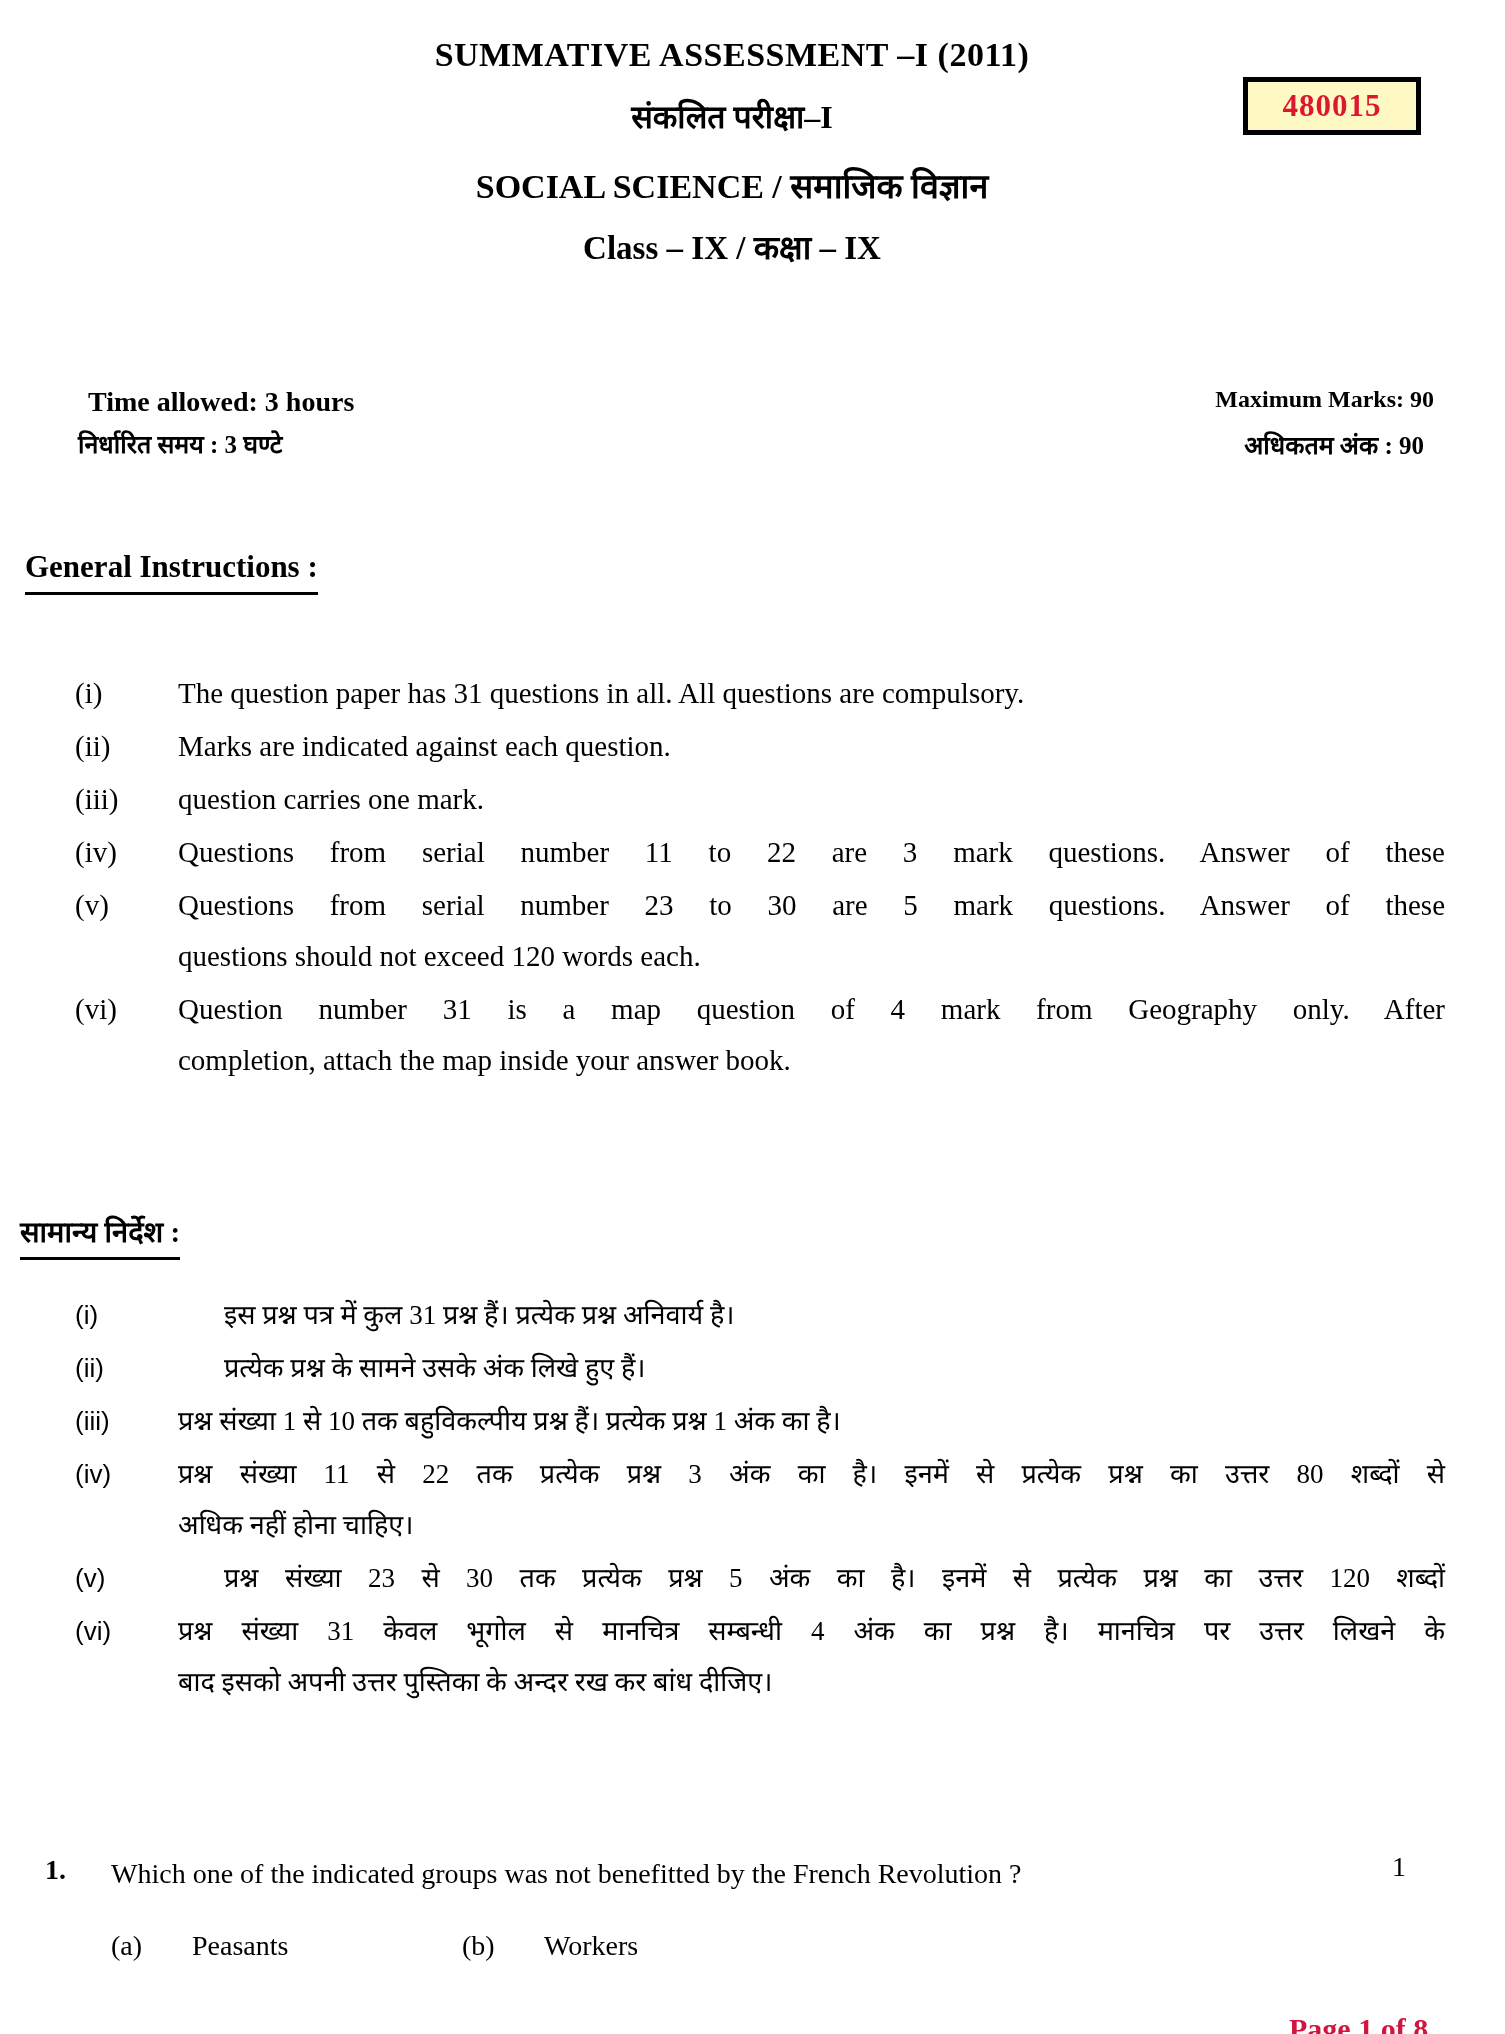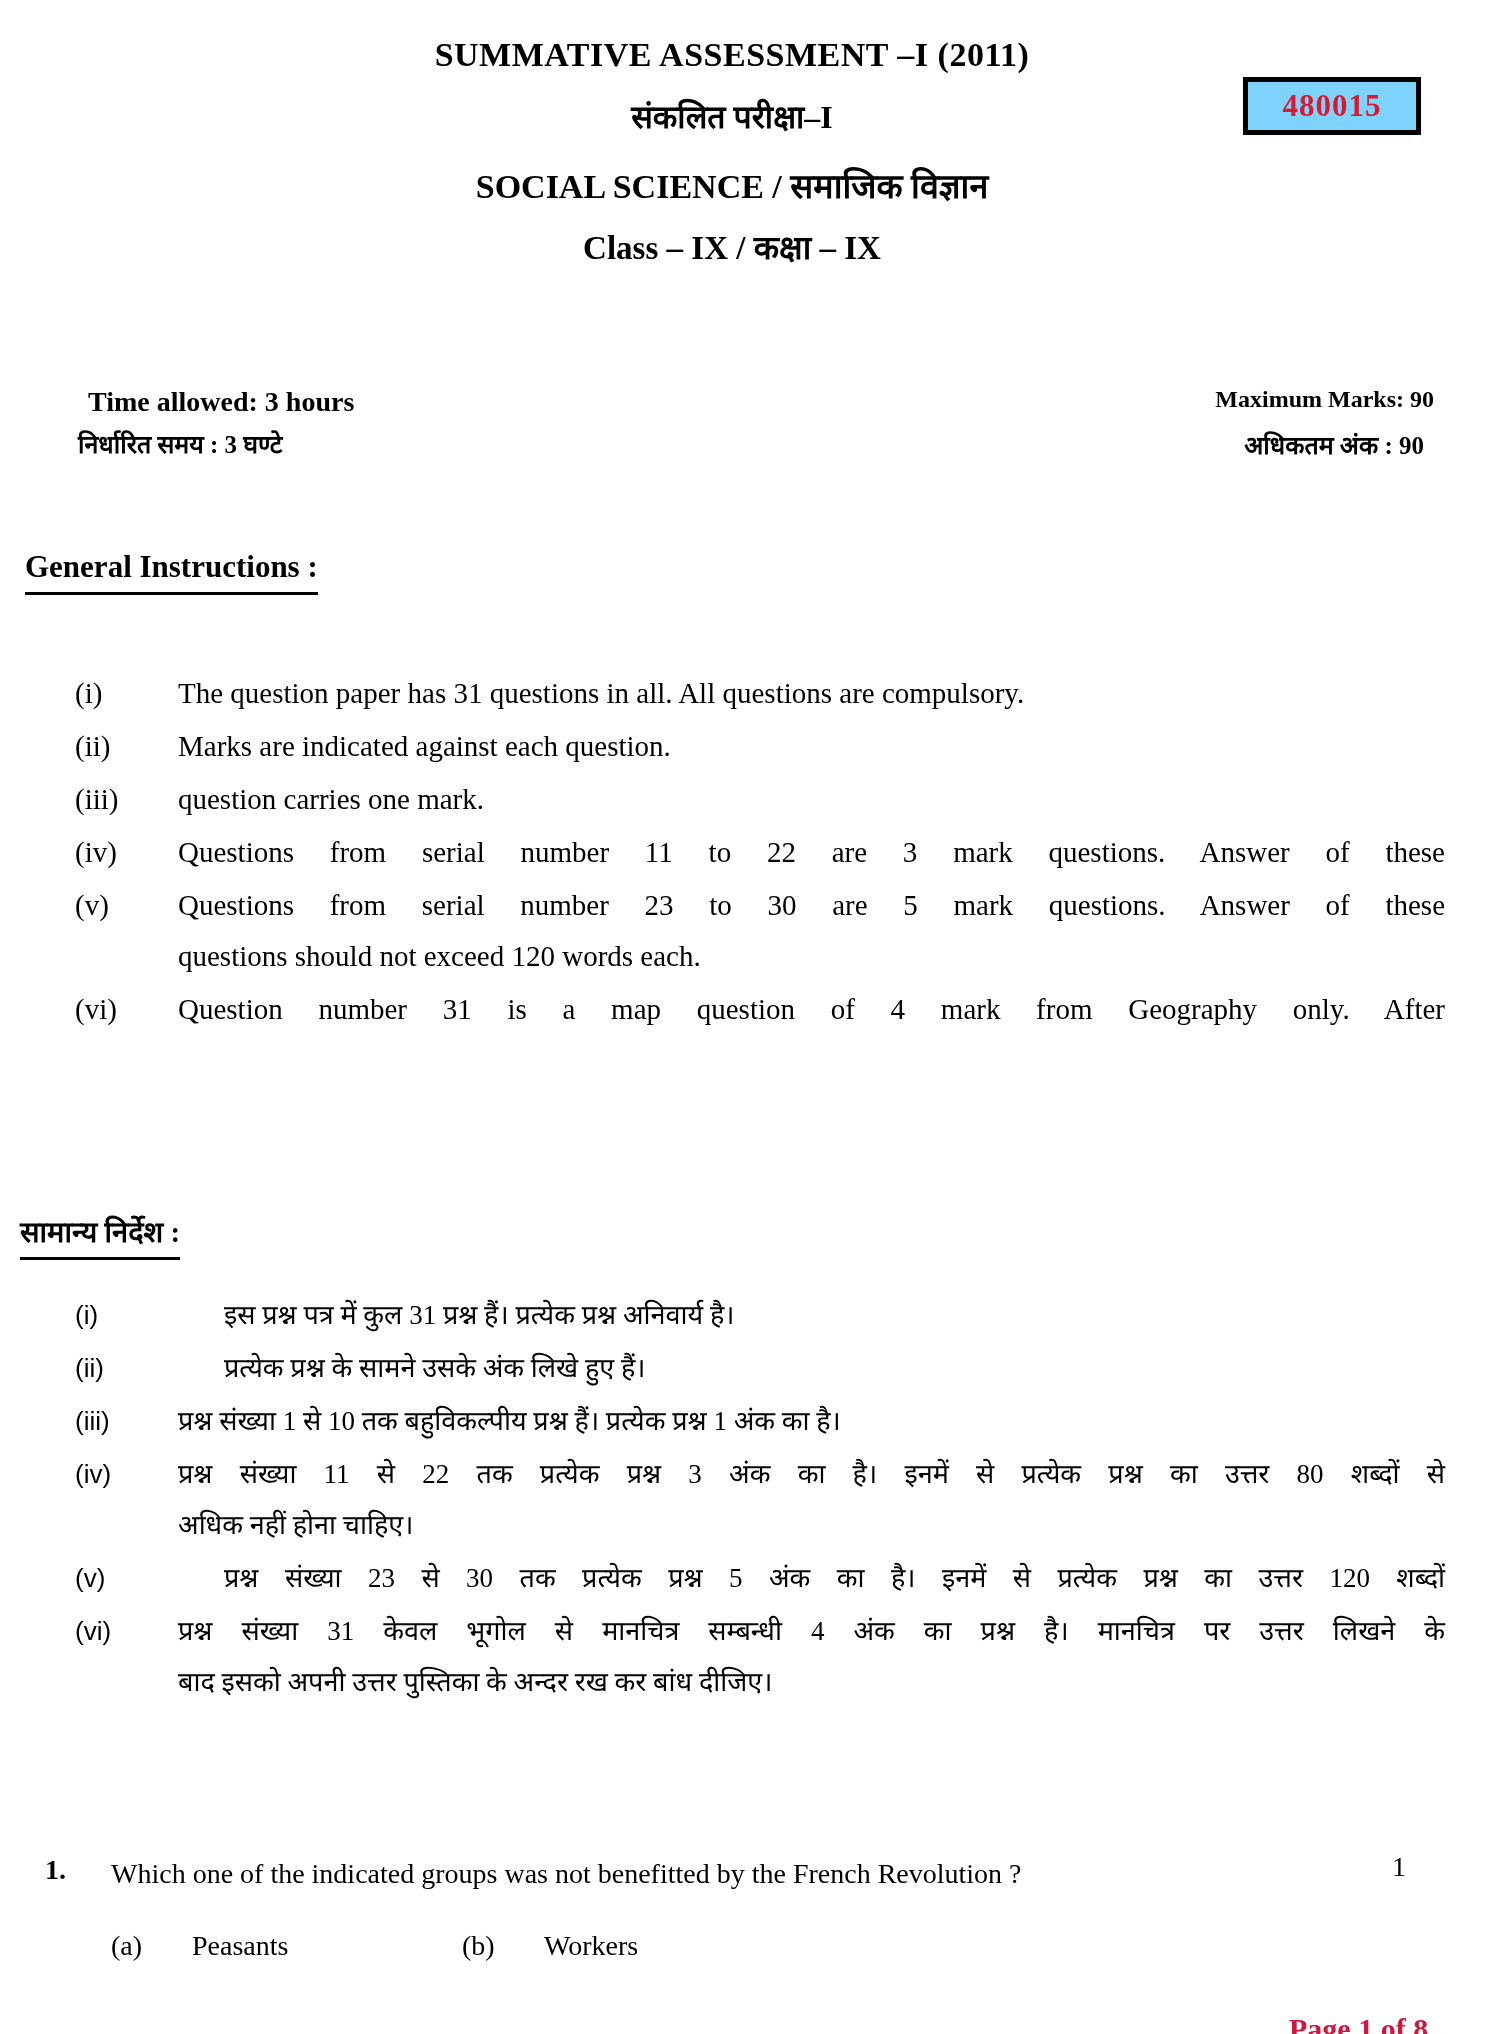--- a/index.html
+++ b/index.html
@@ -13,21 +13,21 @@
   .center-band { left:0; width:1464px; text-align:center; }
   .title-1 { top:36px;  font-size:34px; font-weight:bold; letter-spacing:0.5px; }
   .title-2 { top:94px;  font-size:32px; font-weight:bold; }
   .title-3 { top:162px; font-size:34px; font-weight:bold; }
   .title-4 { top:224px; font-size:33px; font-weight:bold; }
 
   .code-box {
     left:1243px; top:77px; width:178px; height:58px;
     border:5px solid #000; box-sizing:border-box;
     display:flex; align-items:center; justify-content:center;
-    background:#7dd3fc;
+    background:#fef9c3;
   }
   .code-text { color:#db1830; font-size:31px; font-weight:bold; letter-spacing:1px; }
 
   .meta-left-en  { left:68px; top:386px; font-size:28px; font-weight:bold;margin-left:20px; }
   .meta-left-hi  { left:78px; top:426px; font-size:25px; font-weight:bold; }
   .meta-right-en { left:0; width:1434px; top:386px; text-align:right; font-size:24px; font-weight:bold; }
   .meta-right-hi { left:0; width:1424px; top:427px; text-align:right; font-size:25px; font-weight:bold; }
 
   .section-heading {
     font-weight:bold; border-bottom:3px solid #000; padding-bottom:7px;
@@ -110,20 +110,21 @@
       <span class="marker">(v)</span>
       <span class="txt">
         <span class="jline">Questions from serial number 23 to 30 are 5 mark questions. Answer of these</span>
         <span class="line">questions should not exceed 120 words each.</span>
       </span>
     </div>
     <div class="row">
       <span class="marker">(vi)</span>
       <span class="txt">
         <span class="jline">Question number 31 is a map question of 4 mark from Geography only. After</span>
+        <span class="line">completion, attach the map inside your answer book.</span>
       </span>
     </div>
   </div>
 
   <div class="abs gi-hi">
     <span class="section-heading">सामान्य निर्देश :</span>
   </div>
 
   <div class="abs ilist list-hi">
     <div class="row">

